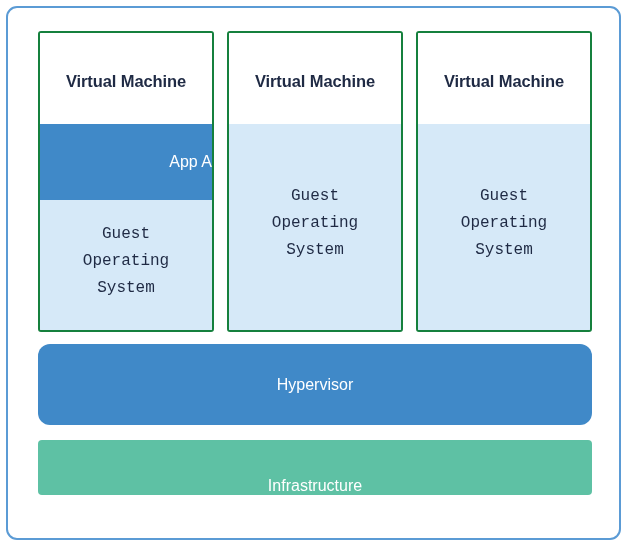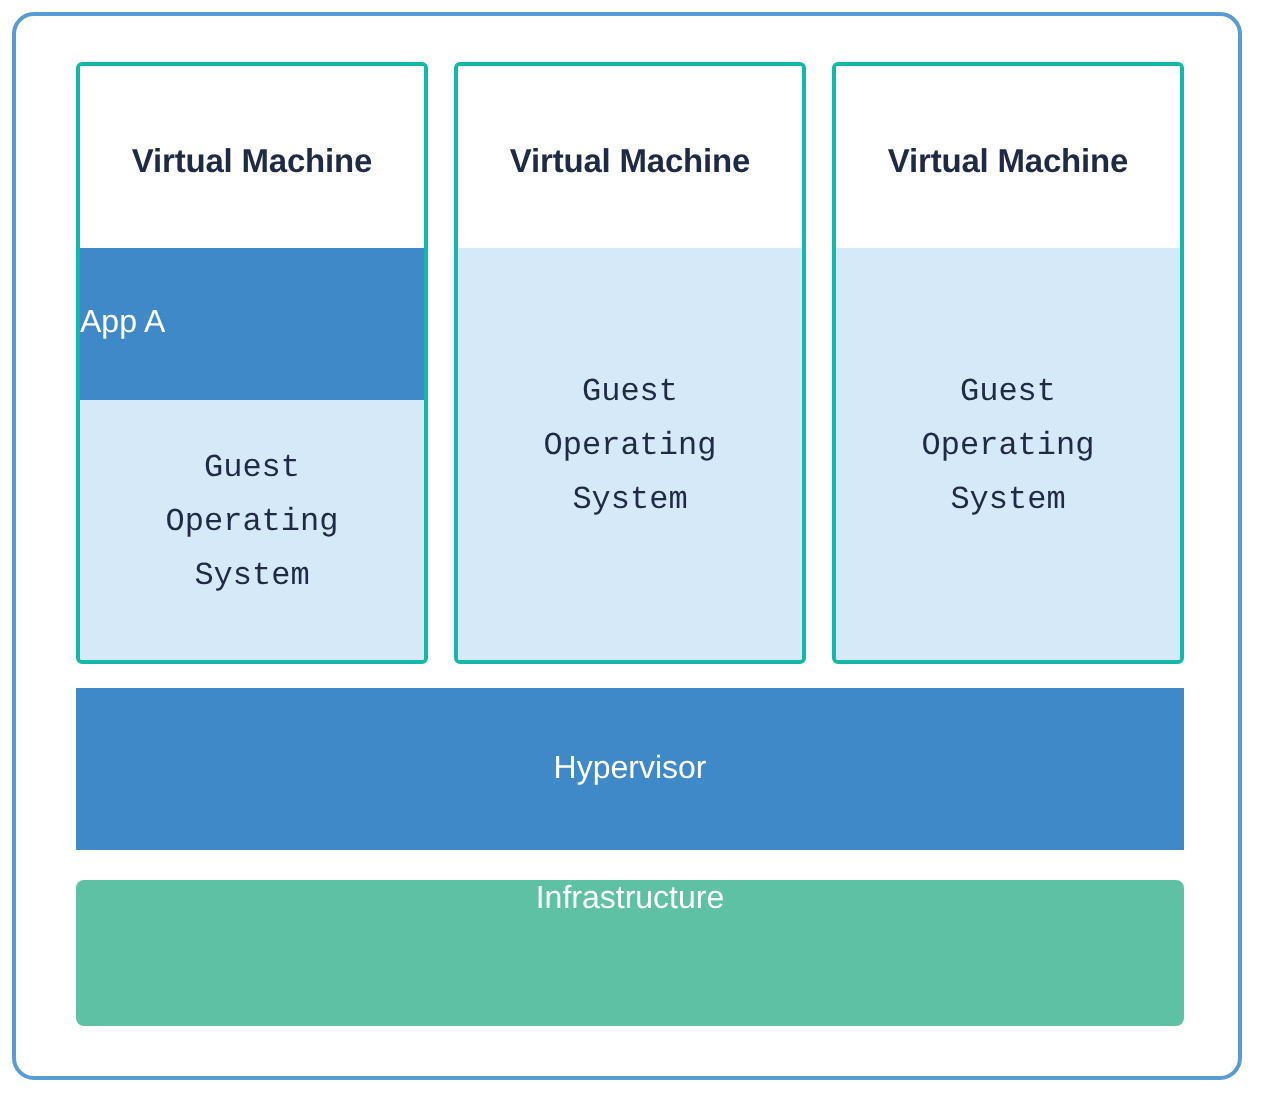--- a/index.html
+++ b/index.html
@@ -41,21 +41,21 @@
     width: 554px;
     height: 301px;
     display: flex;
     justify-content: space-between;
   }
 
   .vm-card {
     width: 176px;
     height: 301px;
     box-sizing: border-box;
-    border: 2px solid #14b8a6;
+    border: 2px solid #15803d;
     border-radius: 3px;
     background: #ffffff;
     display: flex;
     flex-direction: column;
     overflow: hidden;
   }
 
   .vm-title-zone {
     height: 91px;
     flex: 0 0 91px;
@@ -74,21 +74,21 @@
     letter-spacing: -0.1px;
     line-height: 1.2;
   }
 
   .app-band {
     flex: 0 0 76px;
     height: 76px;
     background: #4089c8;
     display: flex;
     align-items: center;
-    justify-content: flex-start;
+    justify-content: flex-end;
   }
 
   .app-label {
     font-size: 16px;
     font-weight: normal;
     color: #ffffff;
     line-height: 1.2;
   }
 
   .guest-band {
@@ -111,43 +111,43 @@
   }
 
   
   .hypervisor-bar {
     position: absolute;
     left: 38px;
     top: 344px;
     width: 554px;
     height: 81px;
     background: #4089c8;
-    border-radius: 0;
+    border-radius: 12px;
     display: flex;
     align-items: center;
     justify-content: center;
   }
 
   .hypervisor-label {
     font-size: 16px;
     color: #ffffff;
     line-height: 1.2;
   }
 
   
   .infrastructure-bar {
     position: absolute;
     left: 38px;
     top: 440px;
     width: 554px;
-    height: 73px;
+    height: 55px;
     background: #5ec1a4;
     border-radius: 4px;
     display: flex;
-    align-items: flex-start;
+    align-items: flex-end;
     justify-content: center;
   }
 
   .infrastructure-label {
     font-size: 16px;
     color: #ffffff;
     line-height: 1.2;
   }
 </style>
 </head>

